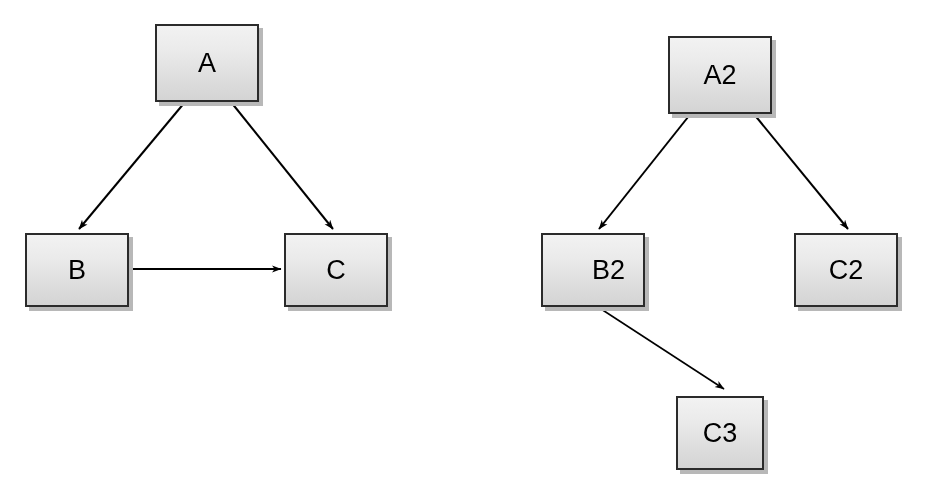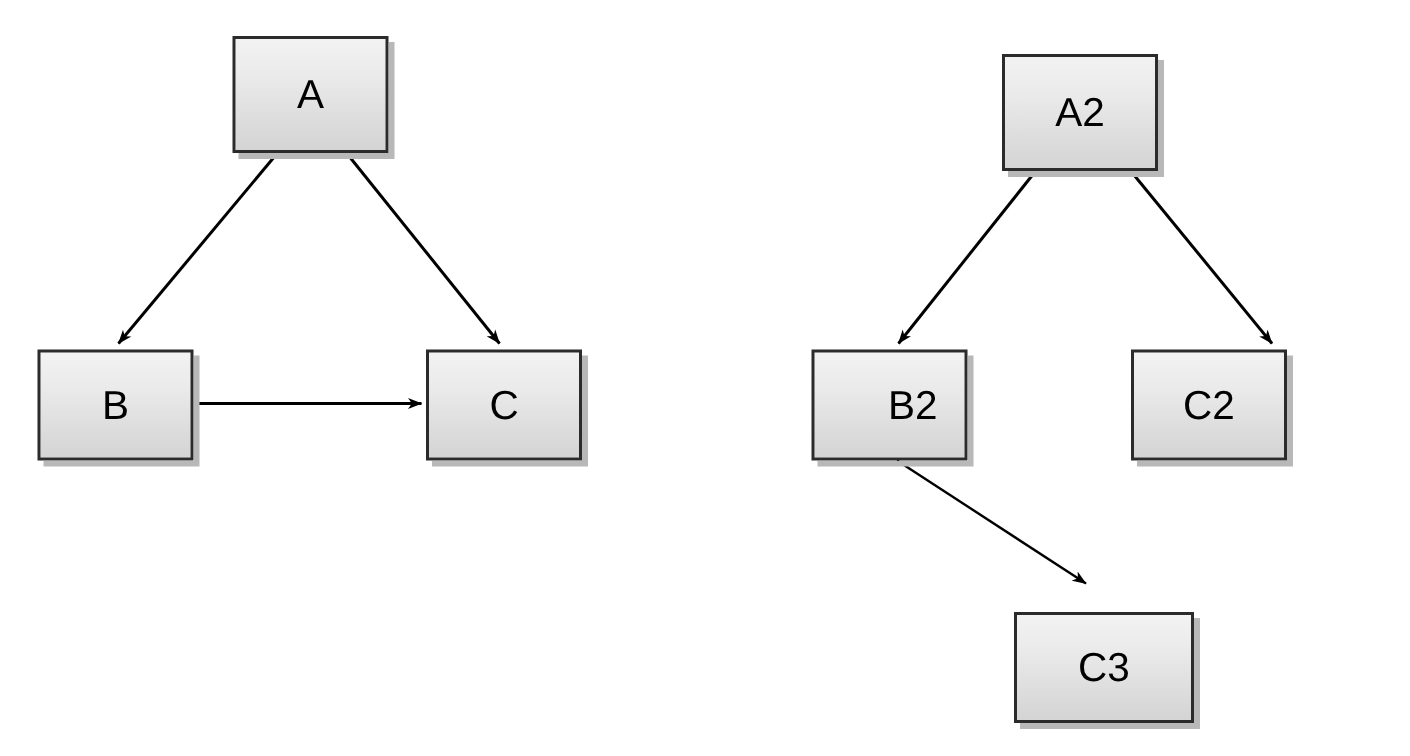--- a/index.html
+++ b/index.html
@@ -78,21 +78,21 @@
   </div>
 
   <div class="node" style="left:668px; top:36px; width:104px; height:78px;">
     <span class="node-label">A2</span>
   </div>
 
   <div class="node" style="left:541px; top:233px; width:104px; height:74px;padding-left:31px;">
     <span class="node-label">B2</span>
   </div>
 
-  <div class="node" style="left:754px; top:233px; width:104px; height:74px;">
+  <div class="node" style="left:794px; top:233px; width:104px; height:74px;">
     <span class="node-label">C2</span>
   </div>
 
-  <div class="node" style="left:676px; top:408px; width:120px; height:74px;text-align:center;">
+  <div class="node" style="left:676px; top:396px; width:88px; height:74px;text-align:center;">
     <span class="node-label">C3</span>
   </div>
 
 </div>
 
 </body></html>

